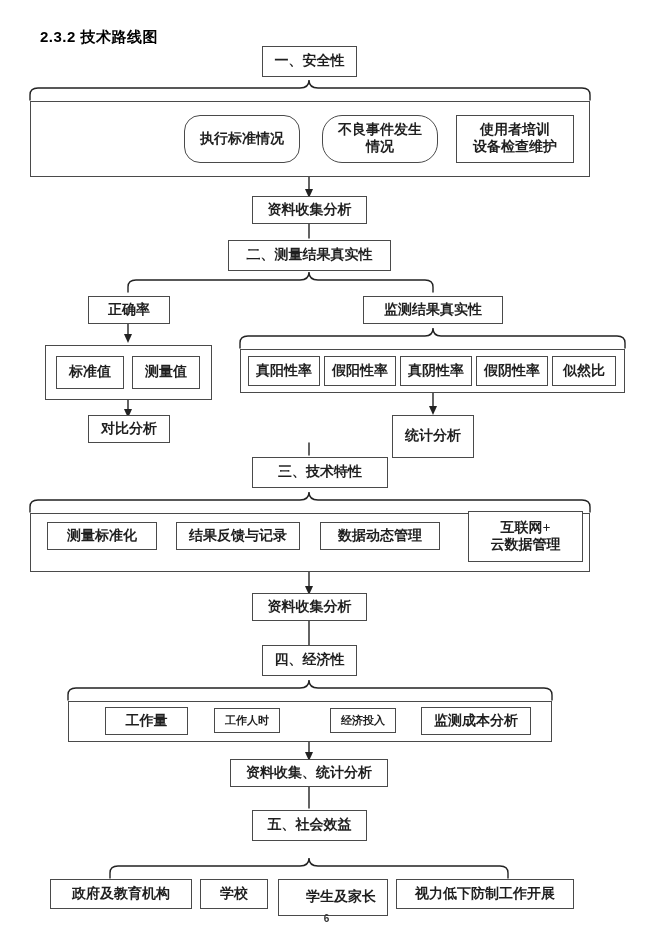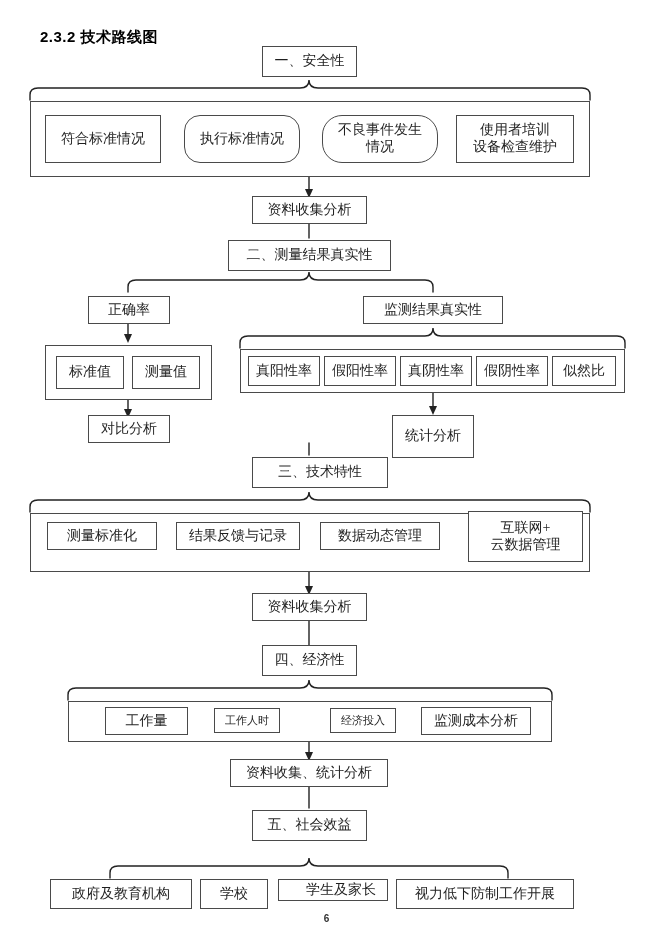--- a/index.html
+++ b/index.html
@@ -12,21 +12,21 @@
   .title{
     position:absolute;left:40px;top:28px;
     font-family:"Liberation Sans","DejaVu Sans",sans-serif;
     font-weight:bold;font-size:15px;letter-spacing:.5px;color:#000;
   }
   .box{
     position:absolute;box-sizing:border-box;
     border:1px solid #4a4a4a;background:#ffffff;
     display:flex;align-items:center;justify-content:center;
     text-align:center;line-height:1.18;color:#1f1f1f;
-    font-size:14px;white-space:pre-line;
+    font-size:14px;white-space:pre-line;font-weight:bold;
   }
   .box.sm{font-size:11px;}
   .box.hdr{font-size:14px;}
   .container{
     position:absolute;box-sizing:border-box;
     border:1px solid #4a4a4a;background:#ffffff;
   }
   svg.lines{position:absolute;left:0;top:0;width:653px;height:937px;pointer-events:none;}
   .pagenum{
     position:absolute;left:0;top:913px;width:653px;text-align:center;
@@ -86,21 +86,20 @@
 
       <path d="M309,787 L309,808"></path>
 
       <path d="M110,878 L110,873 Q110,866 118,866 L300,866 Q309,866 309,858 Q309,866 318,866 L500,866 Q508,866 508,873 L508,878"></path>
     </g>
   </svg>
 
   <div class="box hdr" style="left:262px;top:46px;width:95px;height:31px;">一、安全性</div>
 
   <div class="container" style="left:30px;top:101px;width:560px;height:76px;"></div>
-  <div class="box" style="left:45px;top:115px;width:116px;height:48px;">符合标准情况</div>
   <div class="box" style="left:184px;top:115px;width:116px;height:48px;border-radius:16px;">执行标准情况</div>
   <div class="box" style="left:322px;top:115px;width:116px;height:48px;border-radius:20px;">不良事件发生
 情况</div>
   <div class="box" style="left:456px;top:115px;width:118px;height:48px;">使用者培训
 设备检查维护</div>
 
   <div class="box" style="left:252px;top:196px;width:115px;height:28px;">资料收集分析</div>
 
   <div class="box hdr" style="left:228px;top:240px;width:163px;height:31px;">二、测量结果真实性</div>
 
@@ -137,18 +136,18 @@
   <div class="box sm" style="left:214px;top:708px;width:66px;height:25px;">工作人时</div>
   <div class="box sm" style="left:330px;top:708px;width:66px;height:25px;">经济投入</div>
   <div class="box" style="left:421px;top:707px;width:110px;height:28px;">监测成本分析</div>
 
   <div class="box" style="left:230px;top:759px;width:158px;height:28px;">资料收集、统计分析</div>
 
   <div class="box hdr" style="left:252px;top:810px;width:115px;height:31px;">五、社会效益</div>
 
   <div class="box" style="left:50px;top:879px;width:142px;height:30px;">政府及教育机构</div>
   <div class="box" style="left:200px;top:879px;width:68px;height:30px;">学校</div>
-  <div class="box" style="left:278px;top:879px;width:110px;height:22px;padding-left:16px;">学生及家长</div>
+  <div class="box" style="left:278px;top:879px;width:110px;height:37px;padding-left:16px;">学生及家长</div>
   <div class="box" style="left:396px;top:879px;width:178px;height:30px;">视力低下防制工作开展</div>
 
   <div class="pagenum">6</div>
 
 </div>
 
 </body></html>

